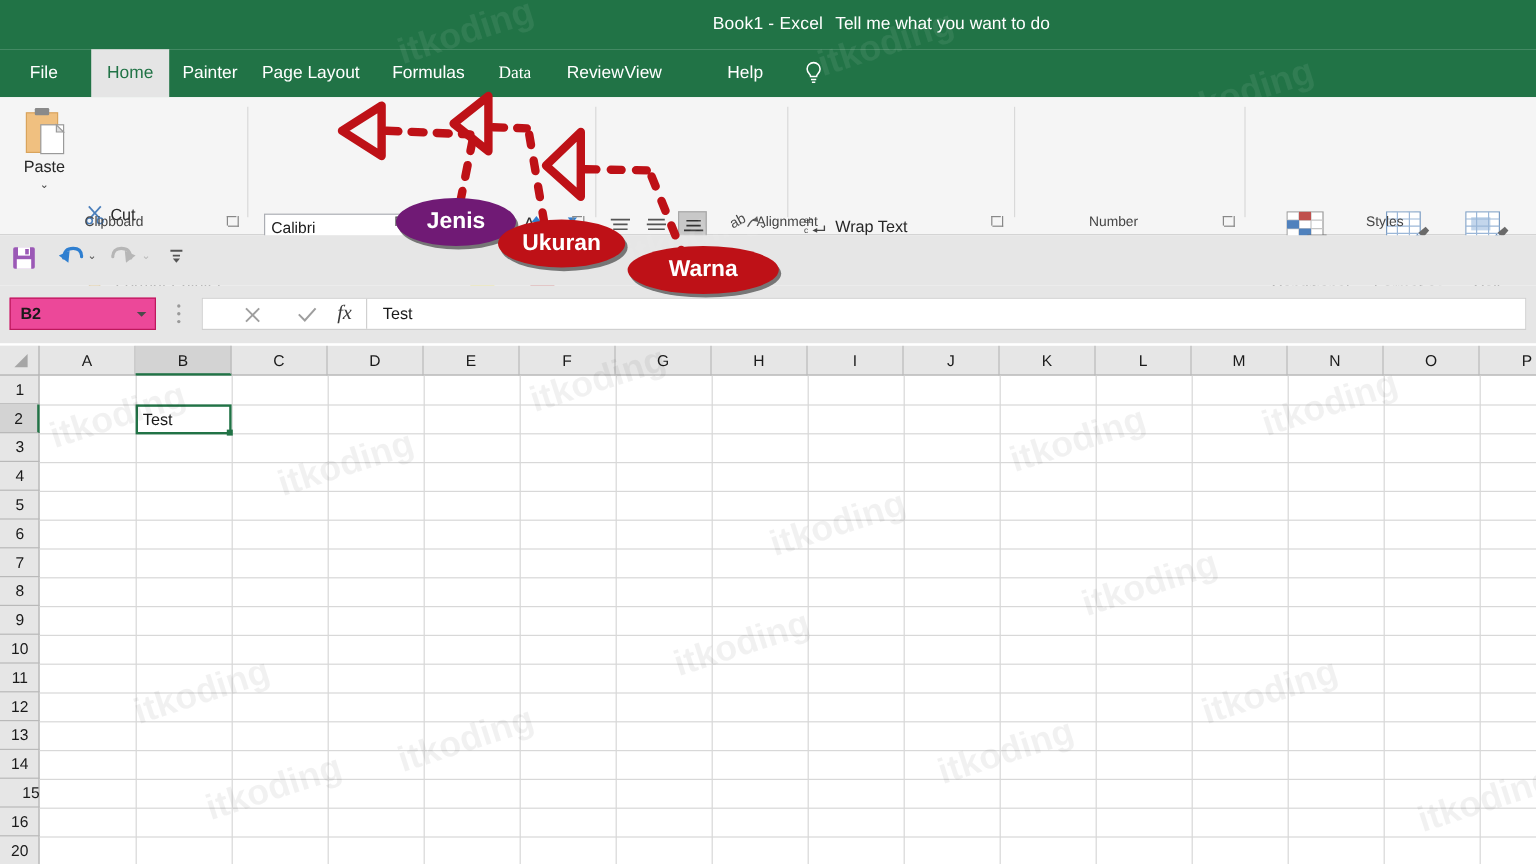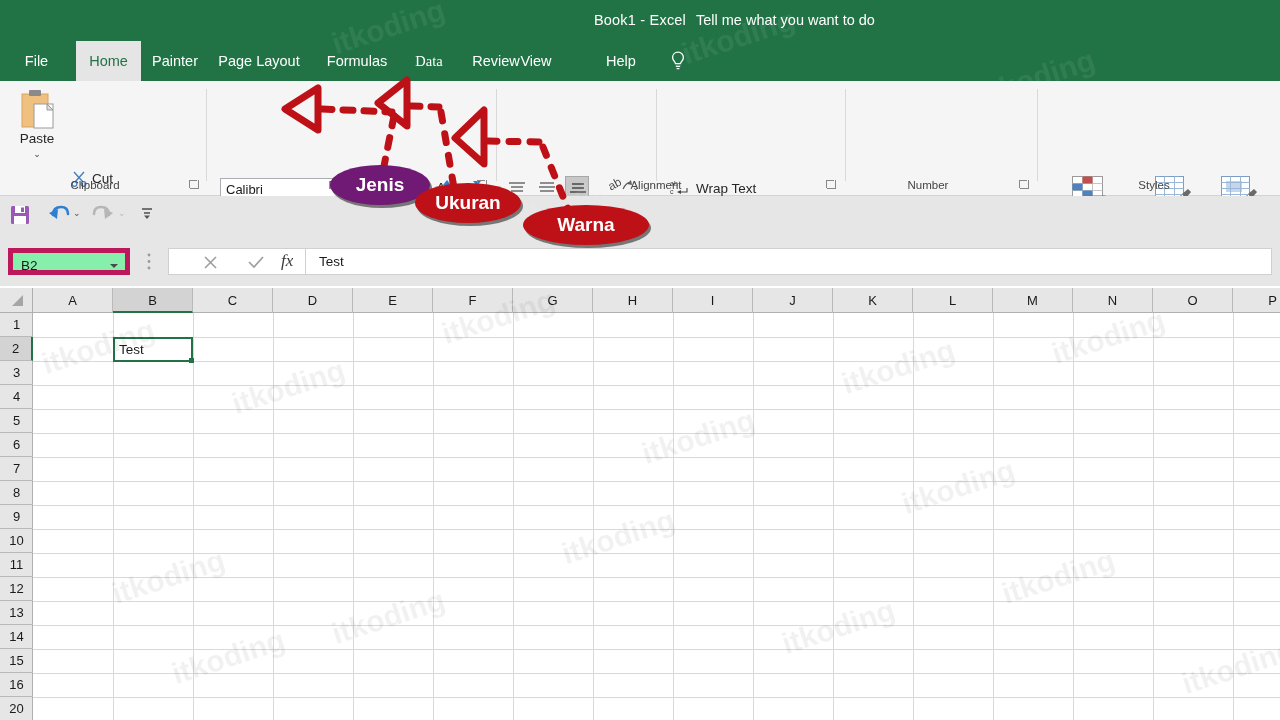--- a/index.html
+++ b/index.html
@@ -95,21 +95,21 @@
     background: #e6e6e6;
   }
 
   
   .fbar-row {
     position: absolute; left: 0; top: 238px; width: 1280px; height: 48px;
     background: #e6e6e6;
   }
   .namebox {
     position: absolute; left: 8px; top: 248px; width: 122px; height: 27px;
-    background: #86efac; border: 5px solid #be185d;
+    background: #ec4899; border: 1px solid #be185d; font-weight: bold;
   }
   .namebox .nbtext {
     position: absolute; left: 8px; top: 5px; font-size: 13.5px; color: #1a1a1a;
   }
   .namebox .nbarrow {
     position: absolute; right: 7px; top: 11px;
     width: 0; height: 0; border-left: 4px solid transparent;
     border-right: 4px solid transparent; border-top: 4px solid #4a4a4a;
   }
   .fx-area {
@@ -572,21 +572,21 @@
         <div class="rowhead" style="top: 241px;">10</div>
         <div class="hline" style="top: 265px;"></div>
         <div class="rowhead" style="top: 265px;">11</div>
         <div class="hline" style="top: 289px;"></div>
         <div class="rowhead" style="top: 289px;">12</div>
         <div class="hline" style="top: 313px;"></div>
         <div class="rowhead" style="top: 313px;">13</div>
         <div class="hline" style="top: 337px;"></div>
         <div class="rowhead" style="top: 337px;">14</div>
         <div class="hline" style="top: 361px;"></div>
-        <div class="rowhead" style="top: 361px;">15</div>
+        <div class="rowhead" style="top: 361px; text-align: right;">15</div>
         <div class="hline" style="top: 385px;"></div>
         <div class="rowhead" style="top: 385px;">16</div>
         <div class="hline" style="top: 409px;"></div>
         <div class="rowhead" style="top: 409px;">20</div>
       </div>
     <div class="corner">
       <div class="corner-tri"></div>
     </div>
     <div class="cellsel" id="cellsel" style="left: 113px; top: 49px; width: 80px; height: 25px;">
       <div class="cellsel-text">Test</div>

